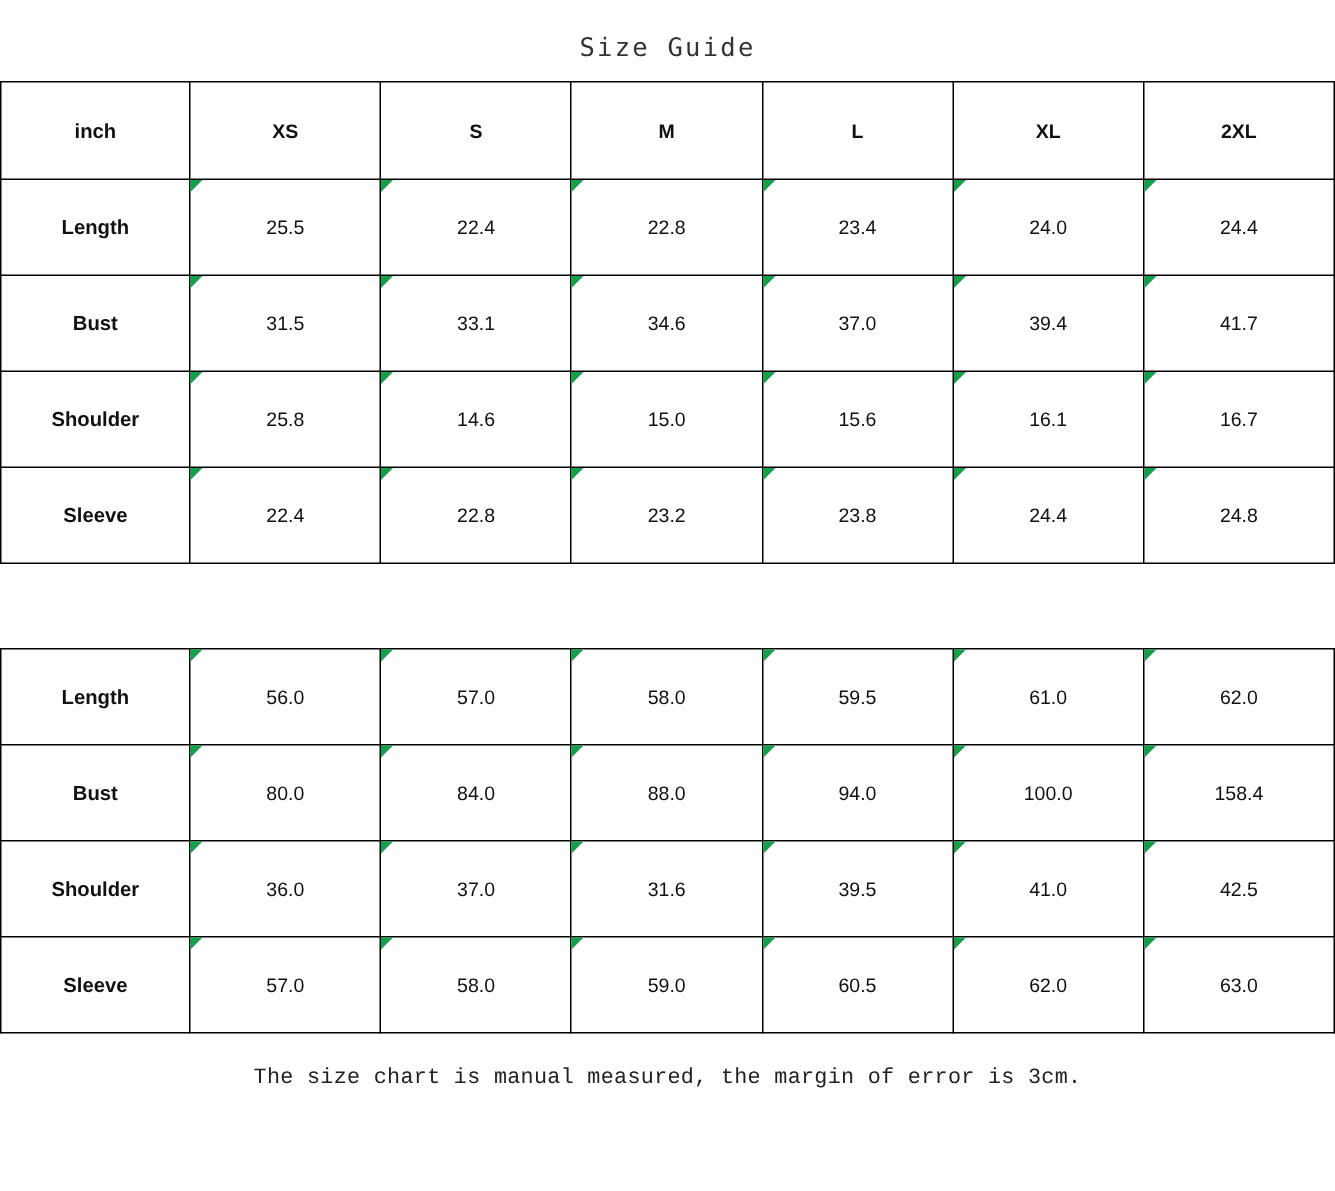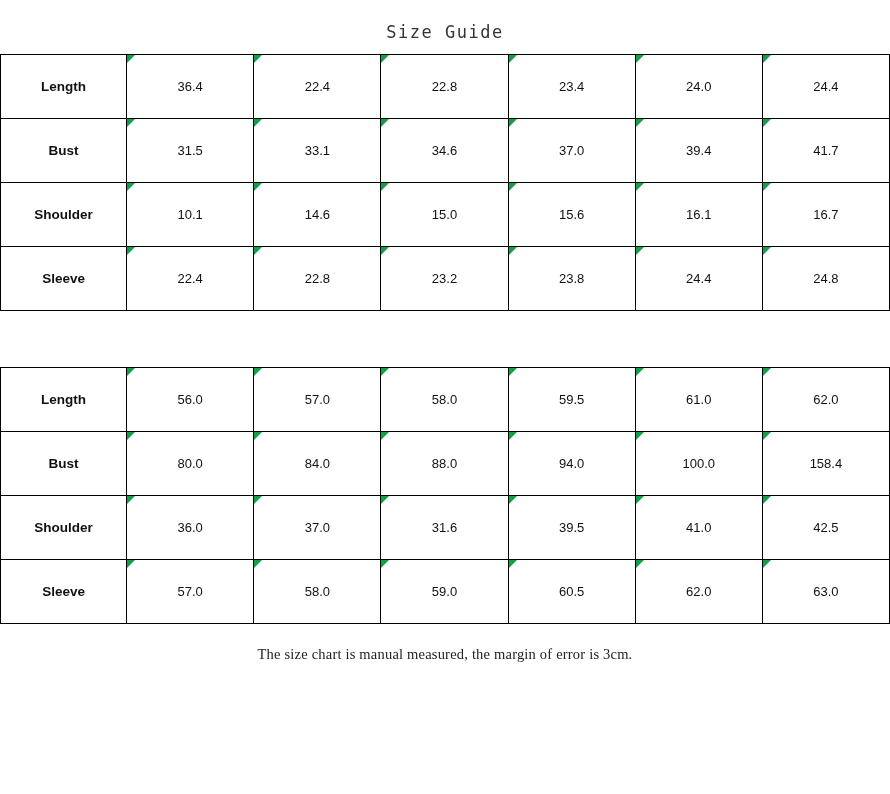--- a/index.html
+++ b/index.html
@@ -73,21 +73,21 @@
     border-top: 8px solid #13a04a;
     border-right: 8px solid transparent;
   }
   .spacer {
     height: 56px;
     width: 890px;
   }
   .footer {
     width: 100%;
     text-align: center;
-    font-family: Liberation Serif, serif;
+    font-family: Liberation Mono, monospace;
     font-size: 14.5px;
     color: #222222;
     padding-top: 22px;
     box-sizing: border-box;
     letter-spacing: 0.2px;
   }
 </style>
 </head>
 <body>
 
@@ -99,41 +99,50 @@
     <colgroup>
       <col class="c0">
         <col class="cx">
         <col class="cx">
         <col class="cx">
         <col class="cx">
         <col class="cx">
         <col class="cx">
     </colgroup>
     <tbody>
+      <tr class="header-row">
+        <td class="rowhead">inch</td>
+        <td class="colhead">XS</td>
+        <td class="colhead">S</td>
+        <td class="colhead">M</td>
+        <td class="colhead">L</td>
+        <td class="colhead">XL</td>
+        <td class="colhead">2XL</td>
+      </tr>
       <tr>
         <td class="rowhead">Length</td>
-        <td class="marked">36.4</td>
+        <td class="marked">25.5</td>
         <td class="marked">22.4</td>
         <td class="marked">22.8</td>
         <td class="marked">23.4</td>
         <td class="marked">24.0</td>
         <td class="marked">24.4</td>
       </tr>
       <tr>
         <td class="rowhead">Bust</td>
         <td class="marked">31.5</td>
         <td class="marked">33.1</td>
         <td class="marked">34.6</td>
         <td class="marked">37.0</td>
         <td class="marked">39.4</td>
         <td class="marked">41.7</td>
       </tr>
       <tr>
         <td class="rowhead">Shoulder</td>
-        <td class="marked">10.1</td>
+        <td class="marked">25.8</td>
         <td class="marked">14.6</td>
         <td class="marked">15.0</td>
         <td class="marked">15.6</td>
         <td class="marked">16.1</td>
         <td class="marked">16.7</td>
       </tr>
       <tr>
         <td class="rowhead">Sleeve</td>
         <td class="marked">22.4</td>
         <td class="marked">22.8</td>

